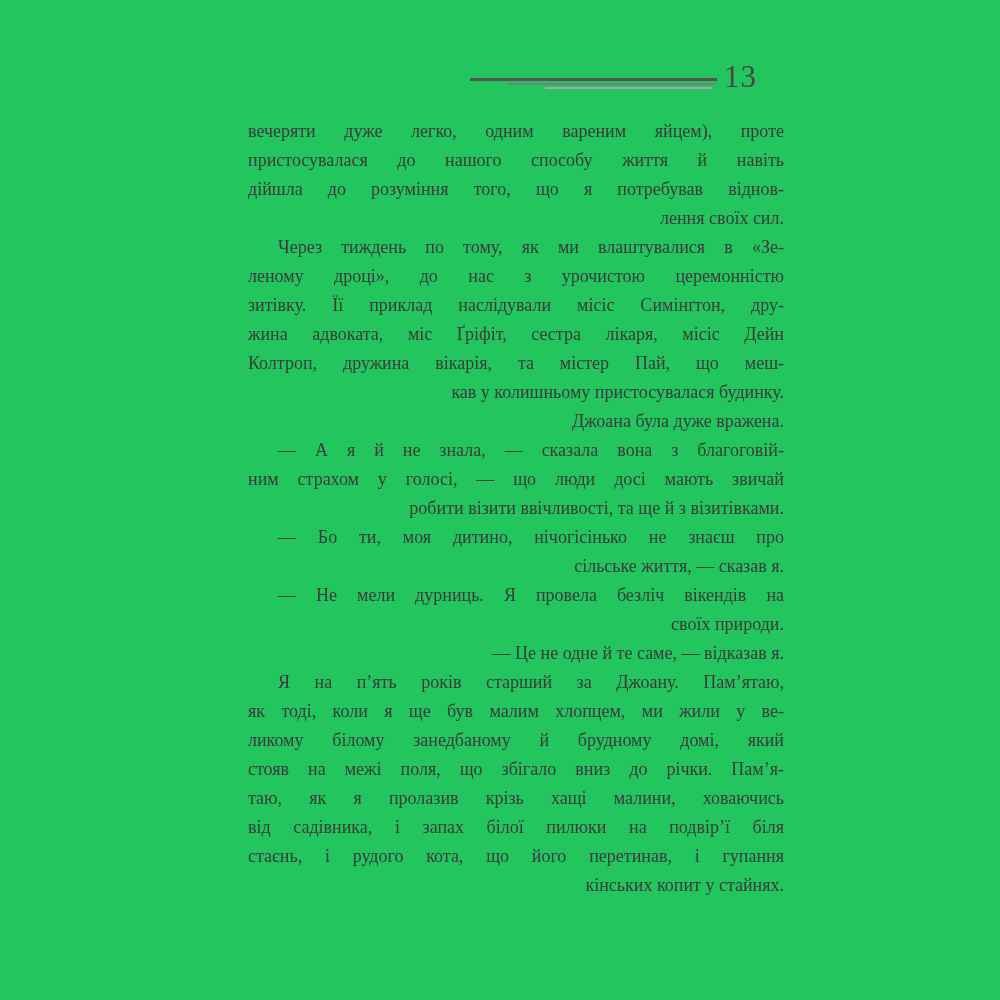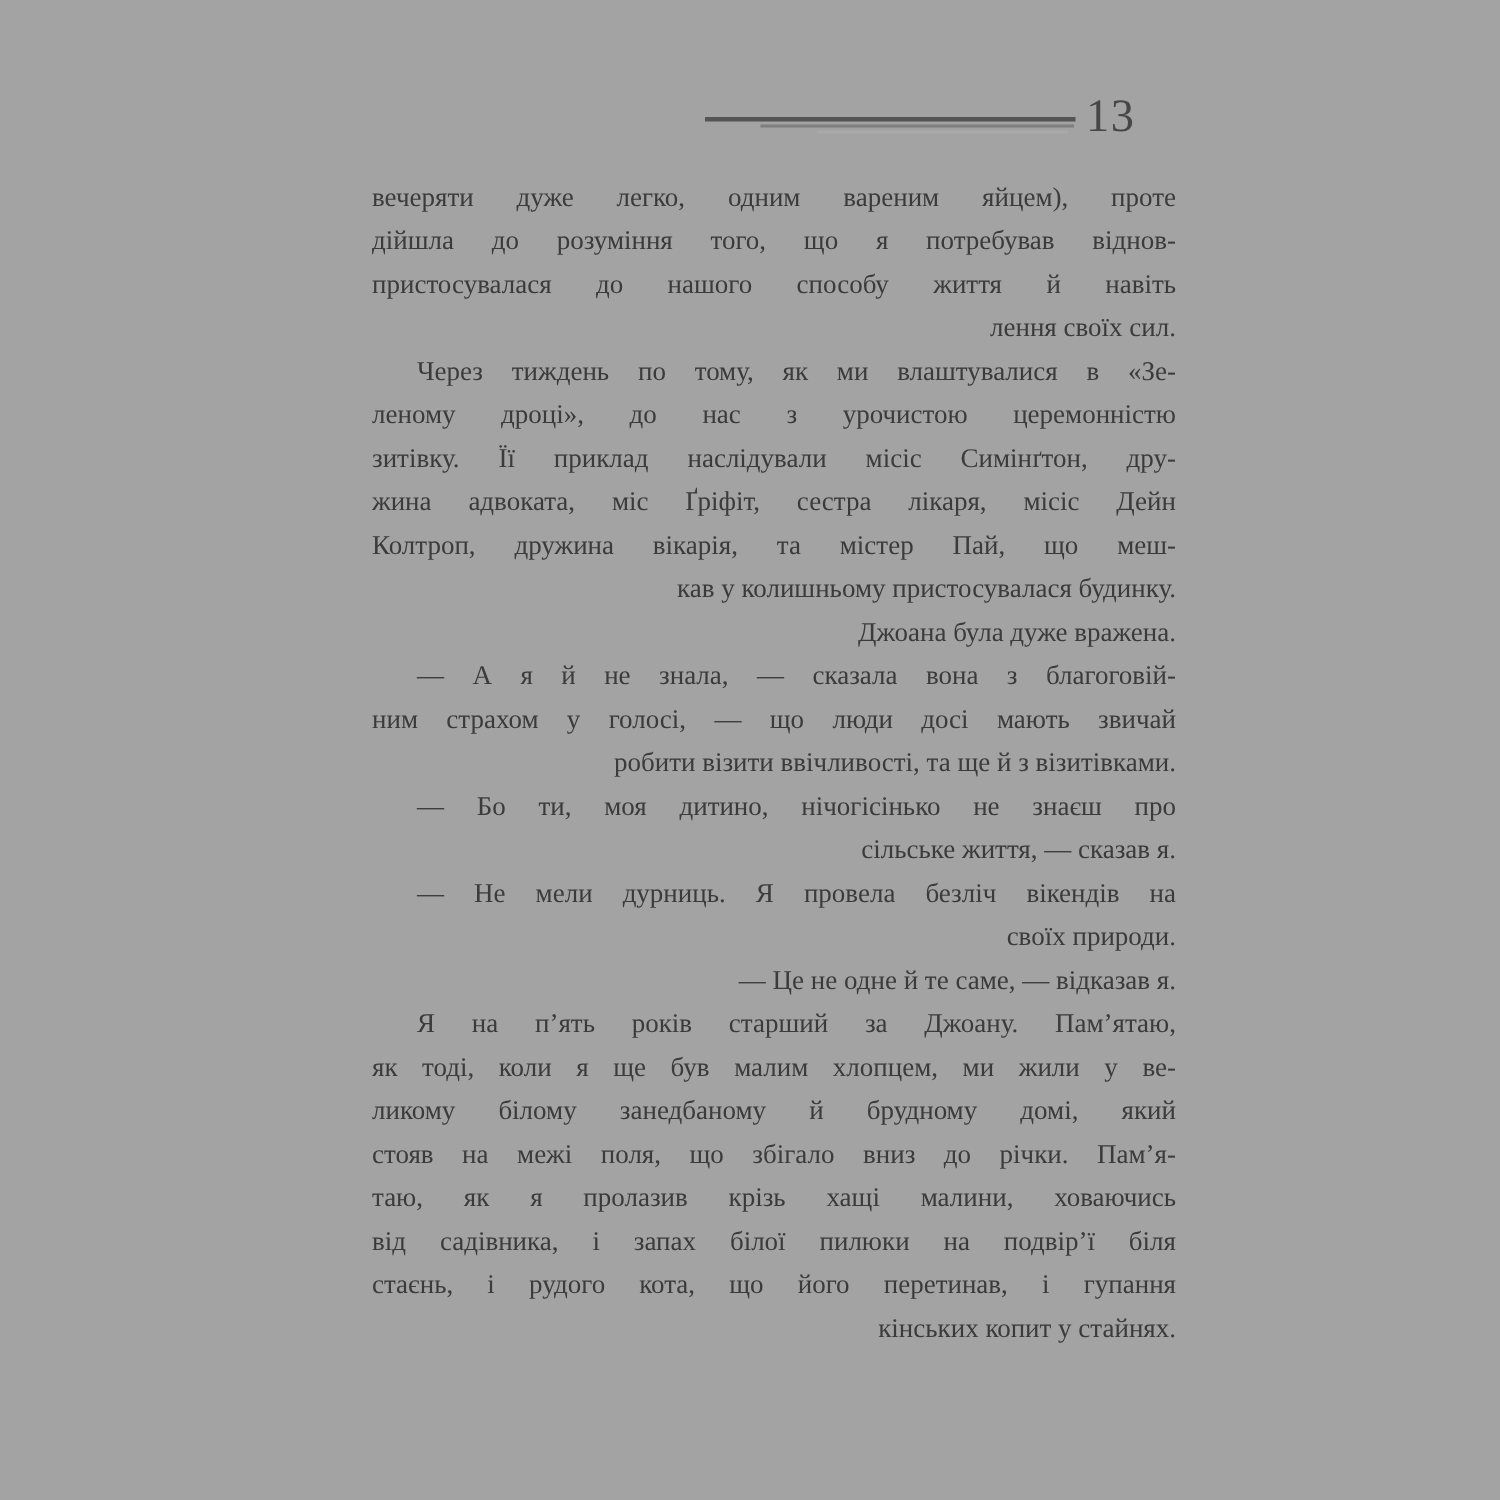--- a/index.html
+++ b/index.html
@@ -74,35 +74,35 @@
     text-align: justify;
     text-align-last: justify;
   }
   .line.ind {
     text-indent: 30px;
   }
 </style>
 </head>
 <body>
 
-<div class="page" style="color: rgb(59, 59, 59); background: #a3a3a3;">
+<div class="page" style="color: rgb(59, 59, 59); background: #22c55e;">
 
   <div class="header-rule">
     <span class="r1" style="background: rgb(84, 84, 84);"></span>
     <span class="r2" style="background: rgb(126, 126, 126);"></span>
     <span class="r3" style="background: rgb(169, 169, 169);"></span>
   </div>
 
   <div class="page-number">13</div>
 
   <main class="text-block">
       <div class="para">
         <div class="line j">вечеряти дуже легко, одним вареним яйцем), проте</div>
+        <div class="line j">пристосувалася до нашого способу життя й навіть</div>
         <div class="line j">дійшла до розуміння того, що я потребував віднов-</div>
-        <div class="line j">пристосувалася до нашого способу життя й навіть</div>
         <div class="line">лення своїх сил.</div>
       </div>
       <div class="para">
         <div class="line j ind">Через тиждень по тому, як ми влаштувалися в «Зе-</div>
         <div class="line j">леному дроці», до нас з урочистою церемонністю</div>
         <div class="line j">зитівку. Її приклад наслідували місіс Симінґтон, дру-</div>
         <div class="line j">жина адвоката, міс Ґріфіт, сестра лікаря, місіс Дейн</div>
         <div class="line j">Колтроп, дружина вікарія, та містер Пай, що меш-</div>
         <div class="line">кав у колишньому пристосувалася будинку.</div>
       </div>

